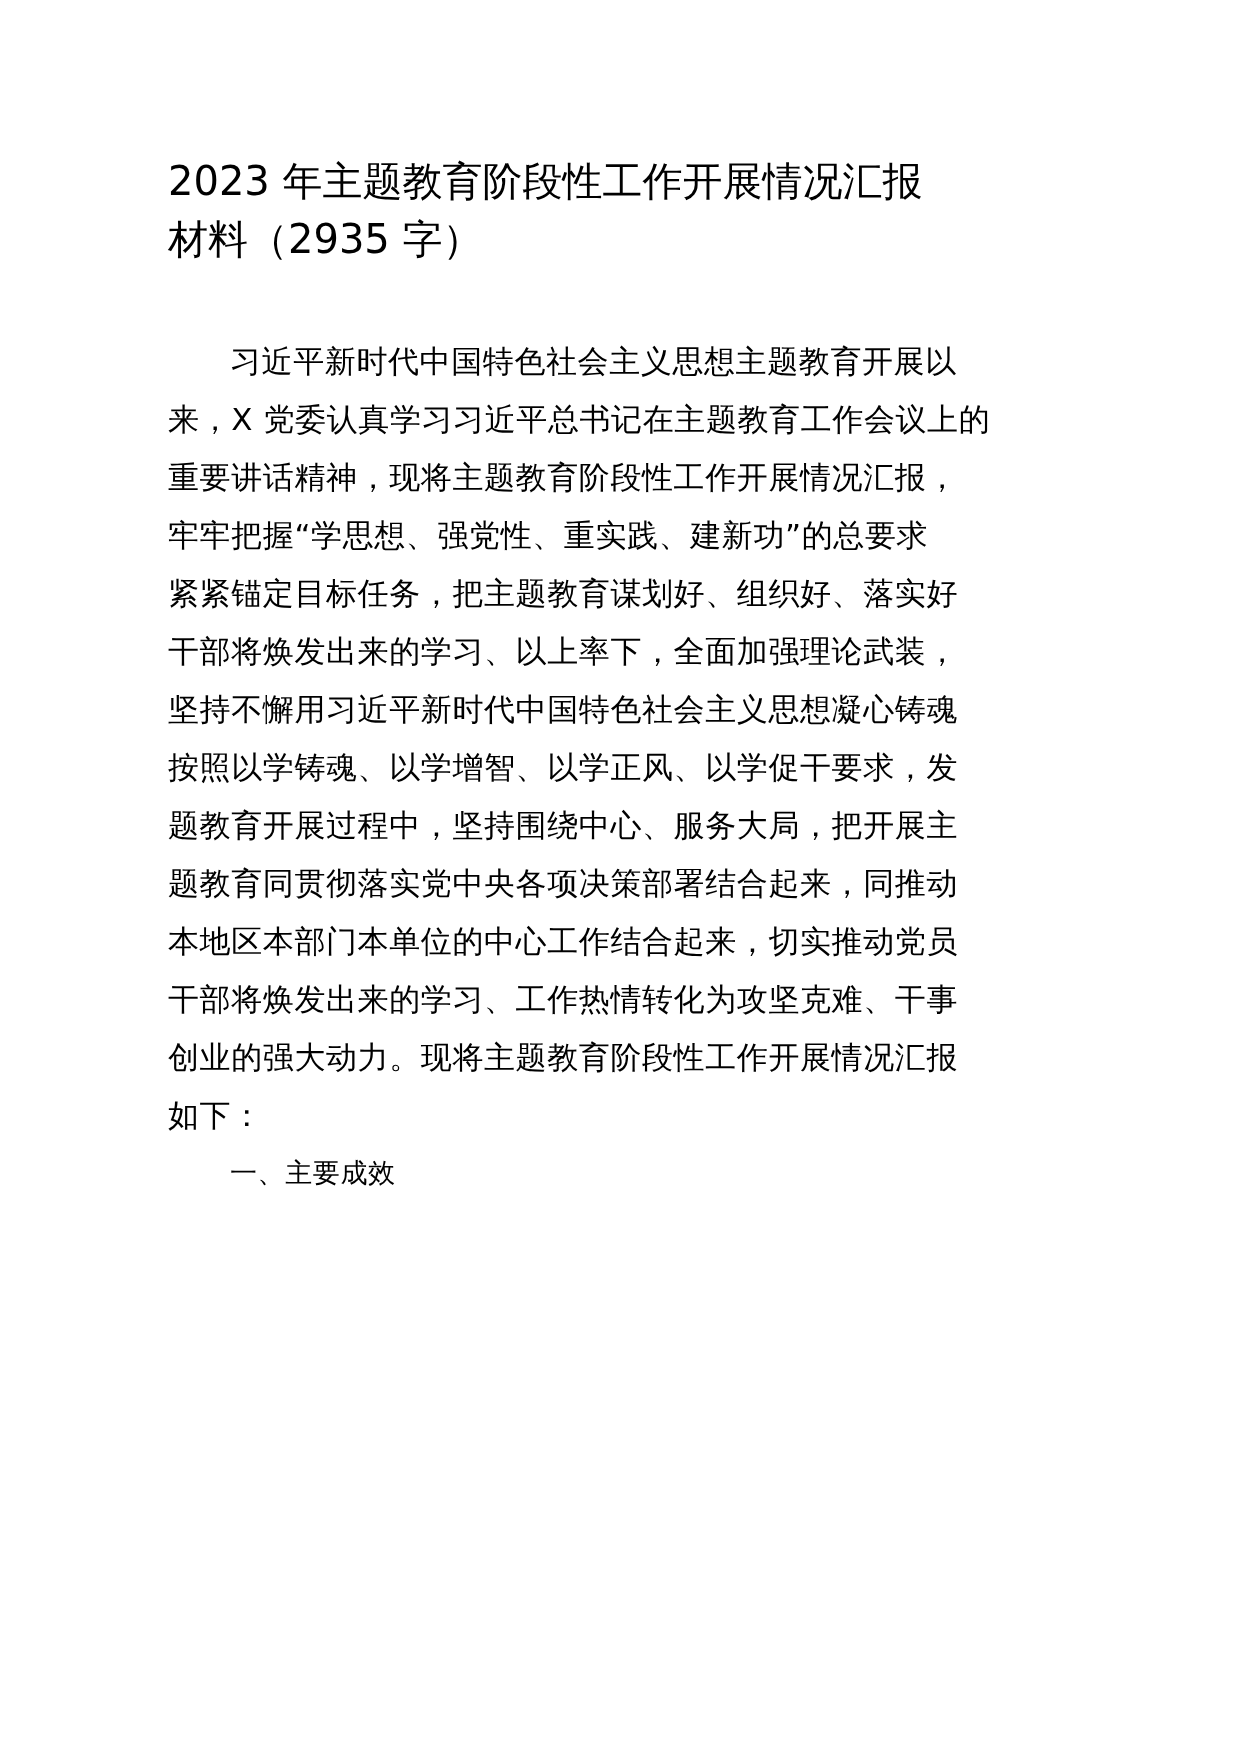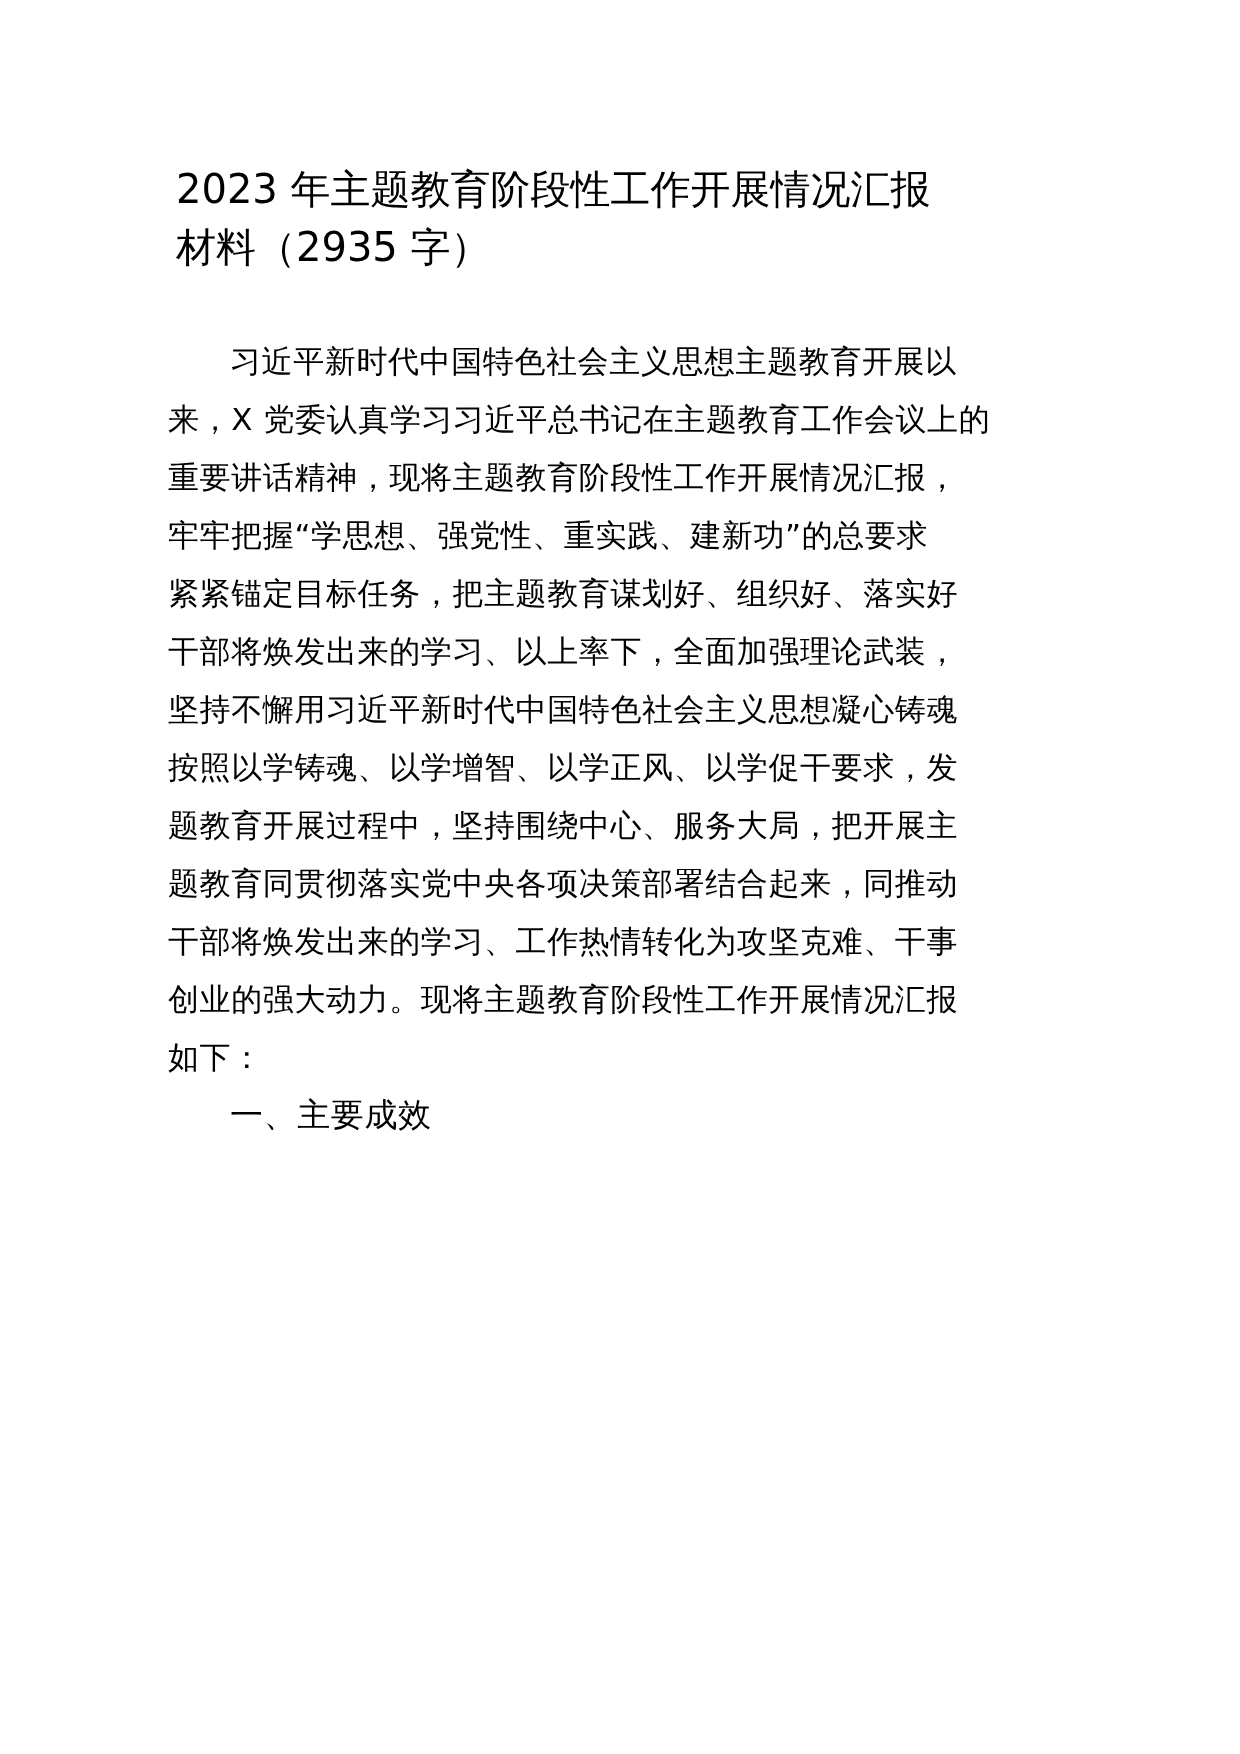--- a/index.html
+++ b/index.html
@@ -22,21 +22,21 @@
     width: 776px;
   }
   .title {
     position: absolute;
     left: 0;
     top: 152px;
     width: 776px;
     font-size: 40px;
     line-height: 58px;
     letter-spacing: 0px;
-    margin: 8px;
+    margin: 0;
     font-weight: normal;
     text-align: justify;
   }
   .title .line {
     display: block;
     white-space: nowrap;
   }
   .body {
     position: absolute;
     left: 0;
@@ -49,21 +49,21 @@
     line-height: 58px;
     height: 58px;
     white-space: nowrap;
     letter-spacing: 0.6px;
   }
   .para-line.indent {
     padding-left: 62px;
   }
   .heading {
     display: block;
-    font-size: 33px;
+    font-size: 27px;
     line-height: 58px;
     height: 58px;
     padding-left: 62px;
     white-space: nowrap;
     letter-spacing: 0.6px;
   }
 </style>
 </head>
 <body>
 
@@ -78,19 +78,20 @@
       <span class="para-line indent">习近平新时代中国特色社会主义思想主题教育开展以</span>
       <span class="para-line">来，X 党委认真学习习近平总书记在主题教育工作会议上的</span>
       <span class="para-line">重要讲话精神，现将主题教育阶段性工作开展情况汇报，</span>
       <span class="para-line">牢牢把握“学思想、强党性、重实践、建新功”的总要求</span>
       <span class="para-line">紧紧锚定目标任务，把主题教育谋划好、组织好、落实好</span>
       <span class="para-line">干部将焕发出来的学习、以上率下，全面加强理论武装，</span>
       <span class="para-line">坚持不懈用习近平新时代中国特色社会主义思想凝心铸魂</span>
       <span class="para-line">按照以学铸魂、以学增智、以学正风、以学促干要求，发</span>
       <span class="para-line">题教育开展过程中，坚持围绕中心、服务大局，把开展主</span>
       <span class="para-line">题教育同贯彻落实党中央各项决策部署结合起来，同推动</span>
+      <span class="para-line">本地区本部门本单位的中心工作结合起来，切实推动党员</span>
       <span class="para-line">干部将焕发出来的学习、工作热情转化为攻坚克难、干事</span>
       <span class="para-line">创业的强大动力。现将主题教育阶段性工作开展情况汇报</span>
       <span class="para-line">如下：</span>
     </div>
     <span class="heading">一、主要成效</span>
   </div>
 </div>
 
 </body></html>

